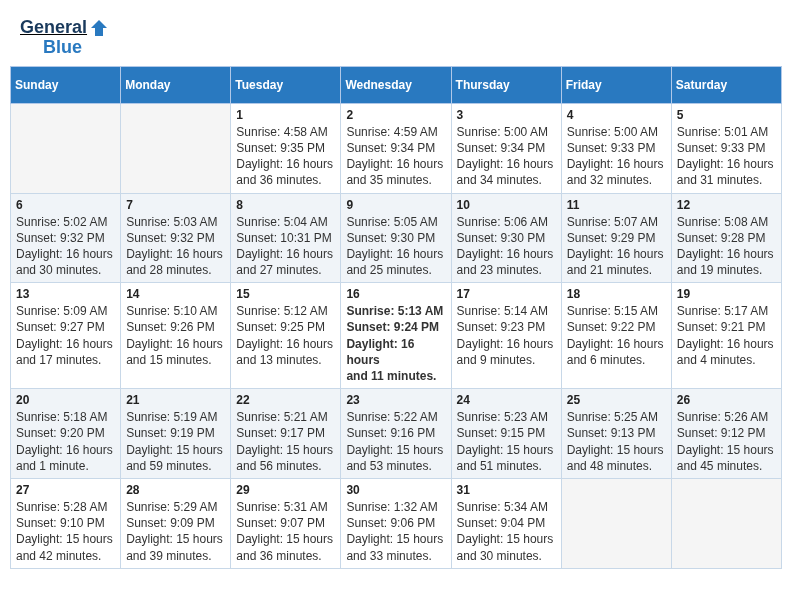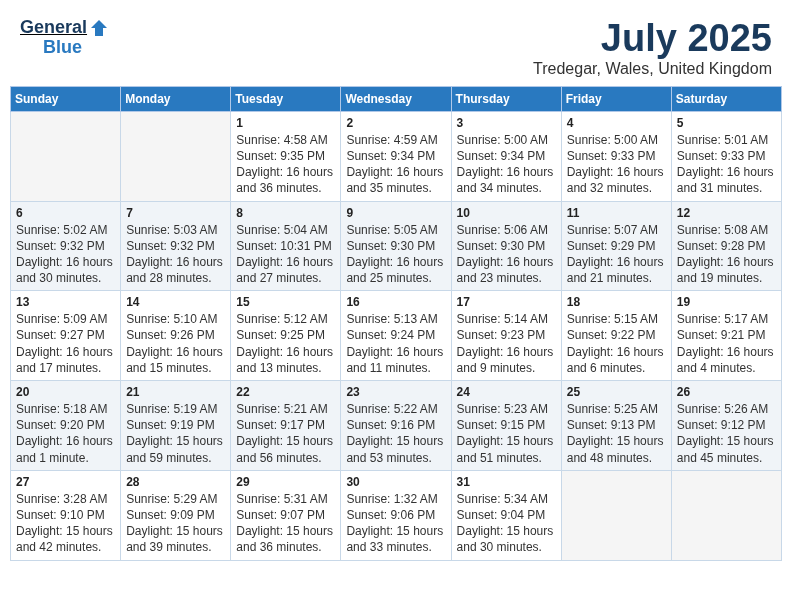--- a/index.html
+++ b/index.html
@@ -57,21 +57,21 @@
     .calendar {
       width: 100%;
       border-collapse: collapse;
       margin-top: 4px;
     }
     .calendar th {
       background: #2979c0;
       color: #fff;
       font-size: 12px;
       font-weight: bold;
-      padding: 5px 4px;
+      padding: 11px 4px;
       text-align: left;
       border: 1px solid #b0c8e8;
     }
     .calendar td {
       border: 1px solid #c8d8e8;
       vertical-align: top;
       padding: 4px 5px;
       width: 110px;
       min-height: 80px;
       background: #fff;
@@ -104,24 +104,20 @@
     <div class="logo-text">
       <span style="display:flex;align-items:center;text-decoration:underline;">
         <span class="logo-general">General</span>
         <svg class="logo-icon" viewBox="0 0 20 20">
           <polygon points="10,2 18,10 14,10 14,18 6,18 6,10 2,10" fill="#2979c0"></polygon>
         </svg>
       </span>
       <span class="logo-blue">Blue</span>
     </div>
   </div>
-  <div class="title-block">
-    <div class="month-title">July 2025</div>
-    <div class="subtitle">Tredegar, Wales, United Kingdom</div>
-  </div>
 </div>
 
 <table class="calendar">
   <thead>
     <tr>
     <th>Sunday</th>
         <th>Monday</th>
         <th>Tuesday</th>
         <th>Wednesday</th>
         <th>Thursday</th>
@@ -237,21 +233,21 @@
         </td>
         <td>
           <div class="day-num">15</div>
           <div class="day-info" style="white-space: pre-line;">Sunrise: 5:12 AM
 Sunset: 9:25 PM
 Daylight: 16 hours
 and 13 minutes.</div>
         </td>
         <td>
           <div class="day-num">16</div>
-          <div class="day-info" style="white-space: pre-line;">Sunrise: 5:13 AM
+          <div class="day-info" style="white-space: pre-line; font-weight: bold;">Sunrise: 5:13 AM
 Sunset: 9:24 PM
 Daylight: 16 hours
 and 11 minutes.</div>
         </td>
         <td>
           <div class="day-num">17</div>
           <div class="day-info" style="white-space: pre-line;">Sunrise: 5:14 AM
 Sunset: 9:23 PM
 Daylight: 16 hours
 and 9 minutes.</div>
@@ -318,21 +314,21 @@
           <div class="day-num">26</div>
           <div class="day-info" style="white-space: pre-line;">Sunrise: 5:26 AM
 Sunset: 9:12 PM
 Daylight: 15 hours
 and 45 minutes.</div>
         </td>
       </tr>
       <tr>
         <td>
           <div class="day-num">27</div>
-          <div class="day-info" style="white-space: pre-line;">Sunrise: 3:28 AM
+          <div class="day-info" style="white-space: pre-line;">Sunrise: 5:28 AM
 Sunset: 9:10 PM
 Daylight: 15 hours
 and 42 minutes.</div>
         </td>
         <td>
           <div class="day-num">28</div>
           <div class="day-info" style="white-space: pre-line;">Sunrise: 5:29 AM
 Sunset: 9:09 PM
 Daylight: 15 hours
 and 39 minutes.</div>

